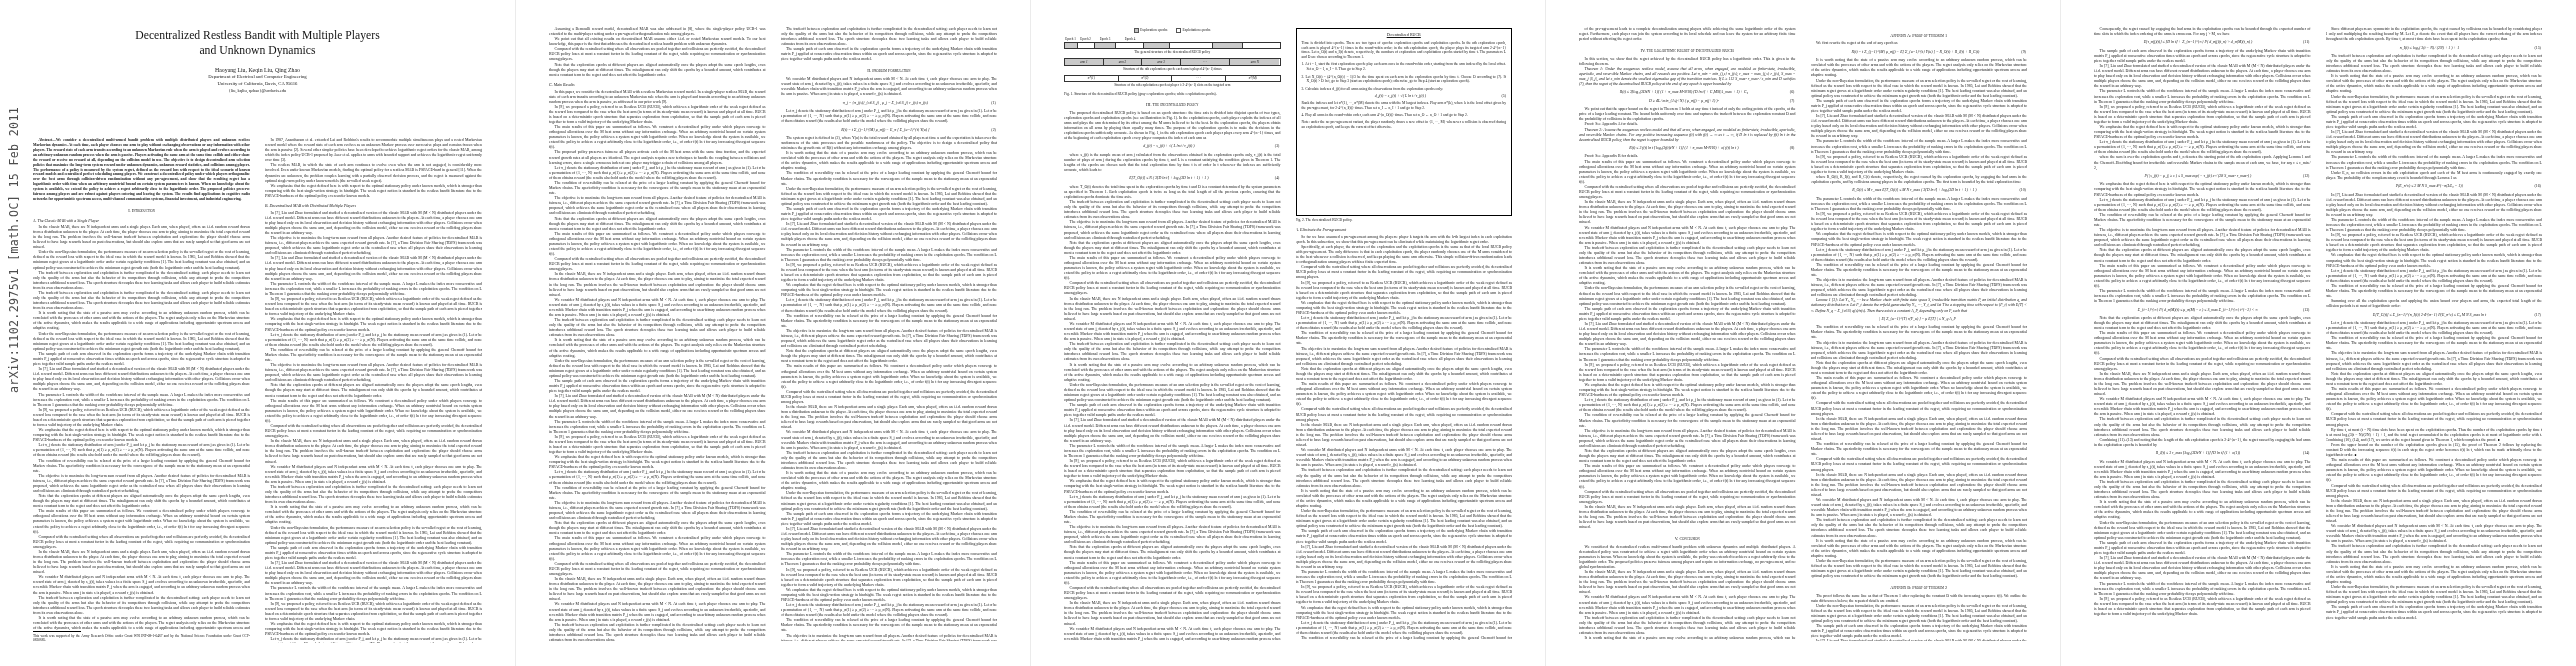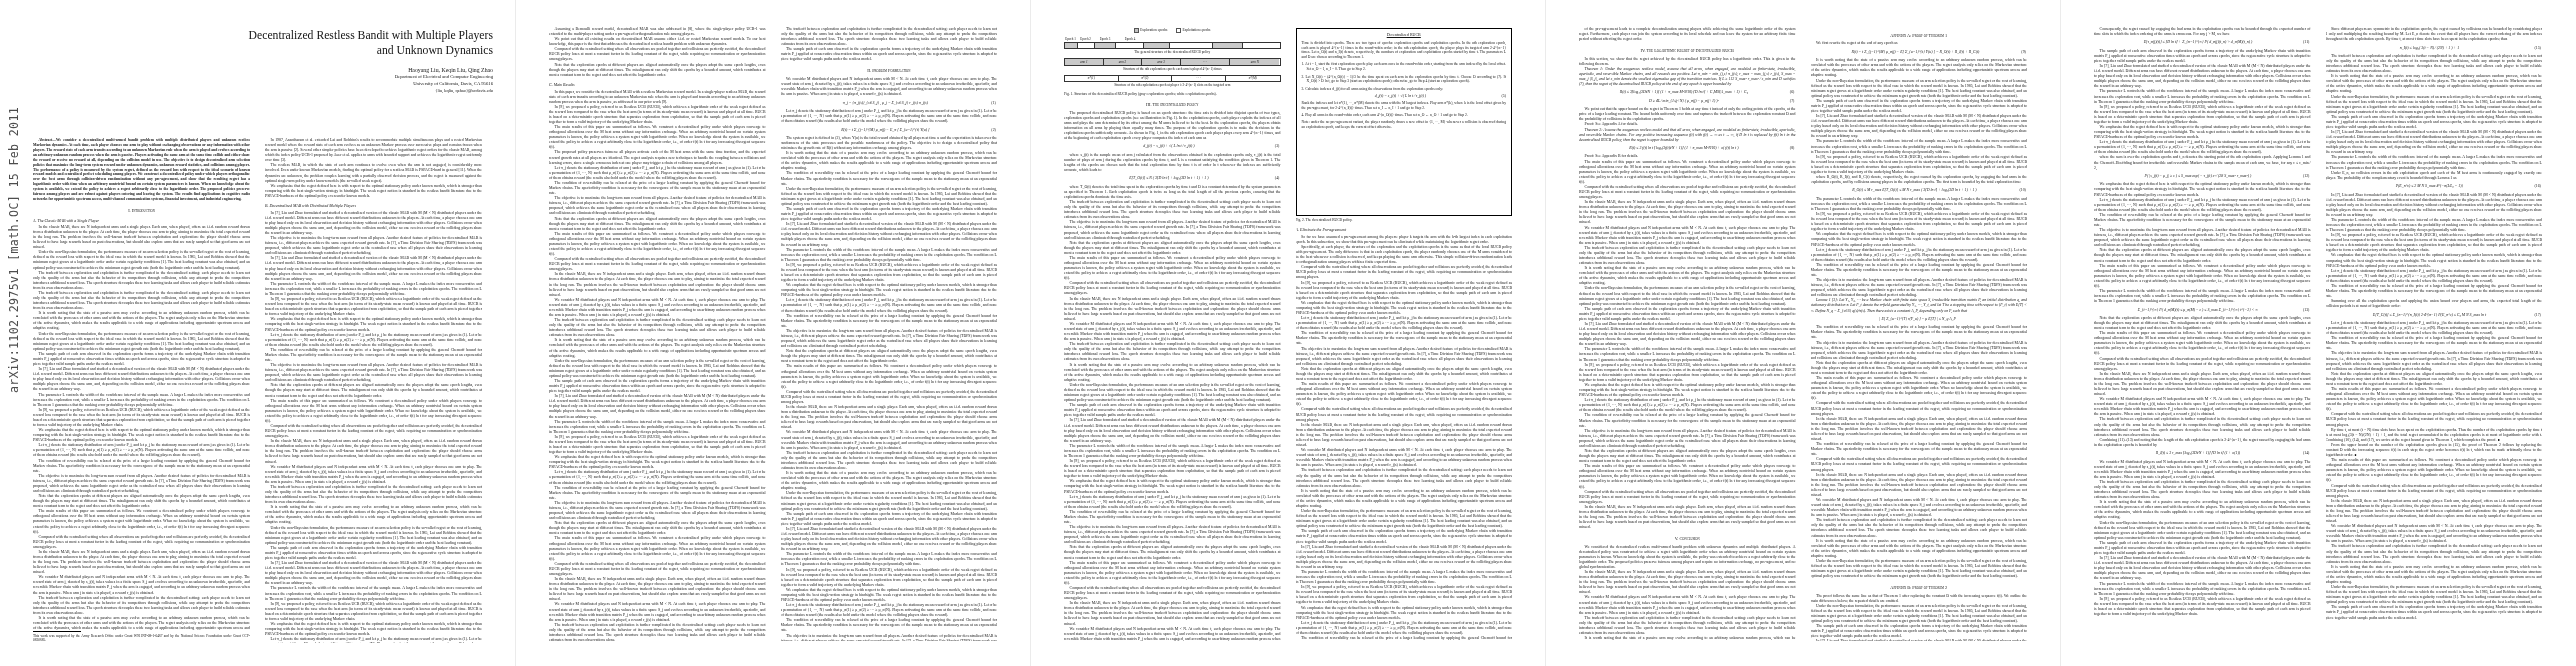--- a/index.html
+++ b/index.html
@@ -16,21 +16,21 @@
 
   
   .arxiv{
     position:absolute;left:6.7px;top:393px;
     transform-origin:0 0;transform:rotate(-90deg);
     white-space:nowrap;font-family:"DejaVu Sans Mono",monospace;
     font-size:11.7px;color:#4d4d4d;letter-spacing:0.3px;
   }
 
   
-  .head{position:absolute;top:29px;left:22px;right:22px;text-align:right;}
+  .head{position:absolute;top:29px;left:22px;right:22px;text-align:center;}
   .title{font-size:11.7px;font-weight:normal;line-height:1.25;margin:0;white-space:pre-line;}
   .authors{margin-top:8.3px;font-size:5.8px;}
   .affil{margin-top:1.7px;font-size:4.7px;}
   .email{font-size:4.4px;}
 
   
   .cols{position:absolute;left:33px;right:33px;display:flex;gap:15px;overflow:hidden;}
   .cols-first{top:138px;height:505px;}
   .cols-rest{top:27px;height:614px;}
   .col{

